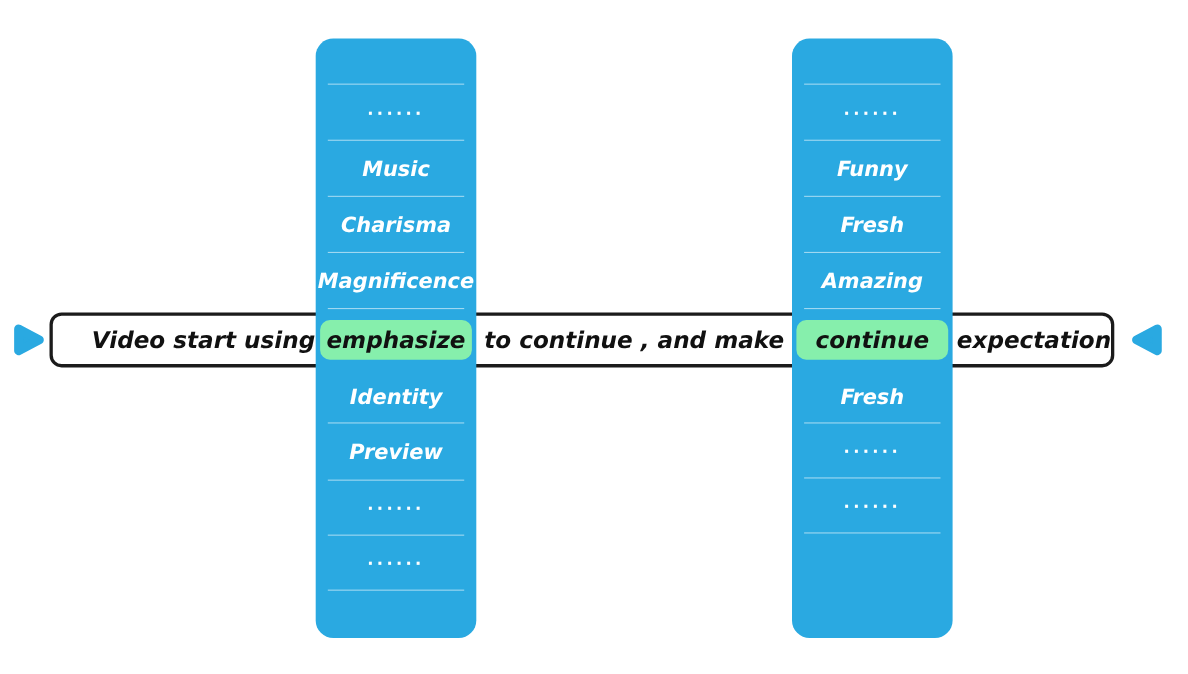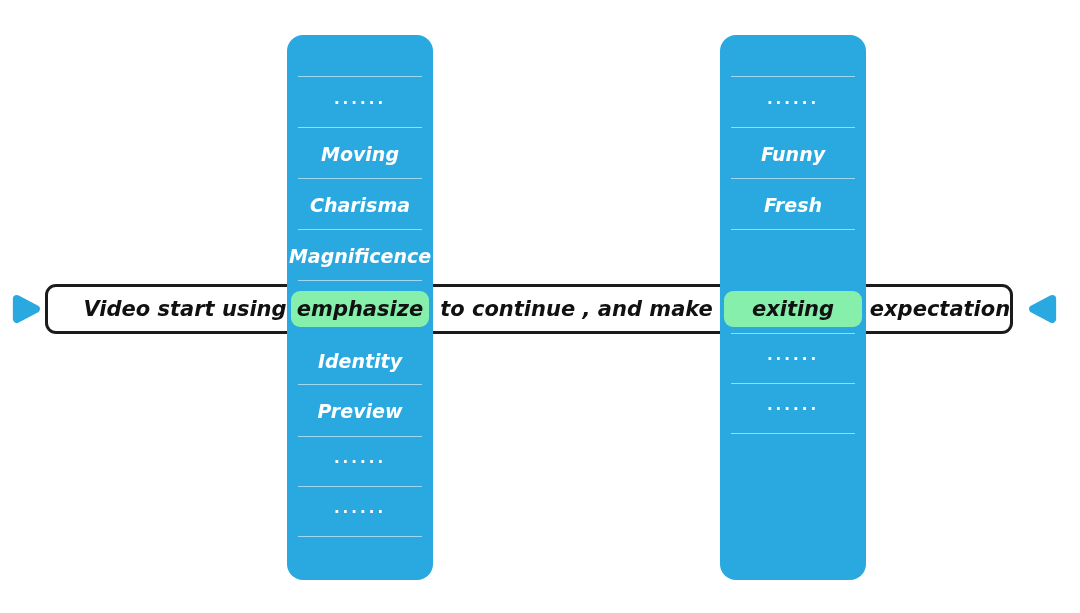--- a/index.html
+++ b/index.html
@@ -68,21 +68,21 @@
   <div class="sentence-bar"></div>
   <div class="bar-text seg1">Video start using</div>
   <div class="bar-text seg3">expectation</div>
   <div class="bar-text seg2">to continue , and make</div>
 
   <div class="column left">
     <div class="col-row spacer-top"></div>
     <div class="col-row h51">
         <span class="dots">······</span>
       </div>
-    <div class="col-row h51">Moving</div>
+    <div class="col-row h51">Music</div>
     <div class="col-row h51">Charisma</div>
     <div class="col-row h51">Magnificence</div>
     <div class="col-row sel"></div>
     <div class="col-row h48">Identity</div>
     <div class="col-row h52">Preview</div>
     <div class="col-row h50">
         <span class="dots">······</span>
       </div>
     <div class="col-row h50">
         <span class="dots">······</span>
@@ -90,33 +90,34 @@
     <div class="col-row spacer-bottom"></div>
   </div>
 
   <div class="column right">
     <div class="col-row spacer-top"></div>
     <div class="col-row h51">
         <span class="dots">······</span>
       </div>
     <div class="col-row h51">Funny</div>
     <div class="col-row h51">Fresh</div>
+    <div class="col-row h51">Amazing</div>
     <div class="col-row sel"></div>
     <div class="col-row h48">Fresh</div>
     <div class="col-row h50">
         <span class="dots">······</span>
       </div>
     <div class="col-row h50">
         <span class="dots">······</span>
       </div>
     <div class="col-row spacer-bottom"></div>
   </div>
 
   <div class="slot-box slot1">emphasize</div>
-  <div class="slot-box slot2">exiting</div>
+  <div class="slot-box slot2">continue</div>
 
   <svg class="arrow left" viewBox="0 0 40 40">
     <path d="M11 9 L32 20 L11 31 Z" fill="#2AA9E1" stroke="#2AA9E1" stroke-width="9" stroke-linejoin="round"></path>
   </svg>
   <svg class="arrow right" viewBox="0 0 40 40">
     <path d="M29 9 L8 20 L29 31 Z" fill="#2AA9E1" stroke="#2AA9E1" stroke-width="9" stroke-linejoin="round"></path>
   </svg>
 
 </div>
 

